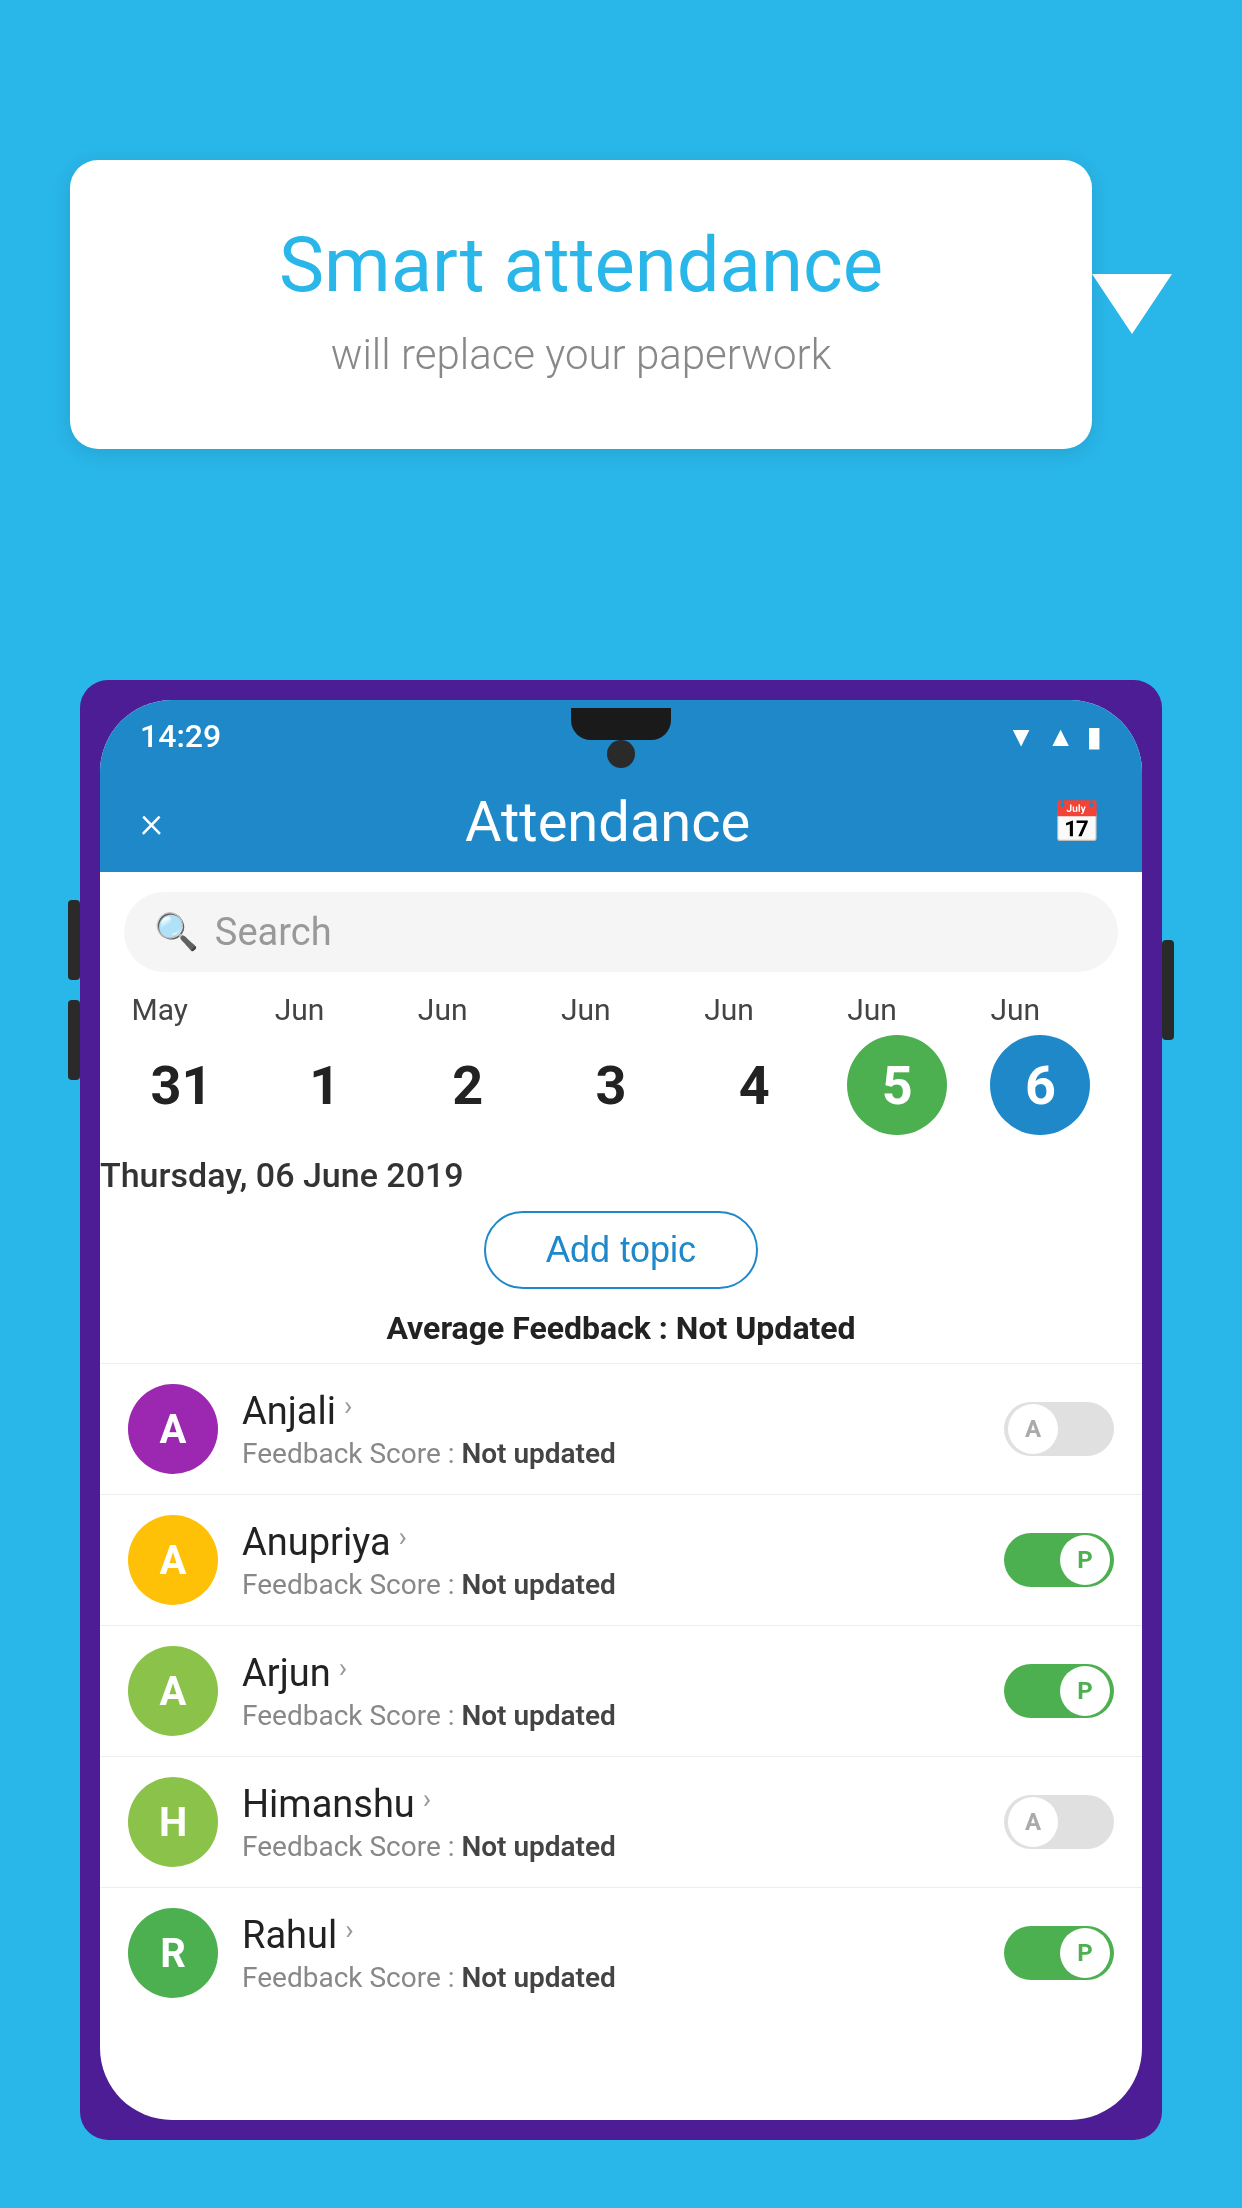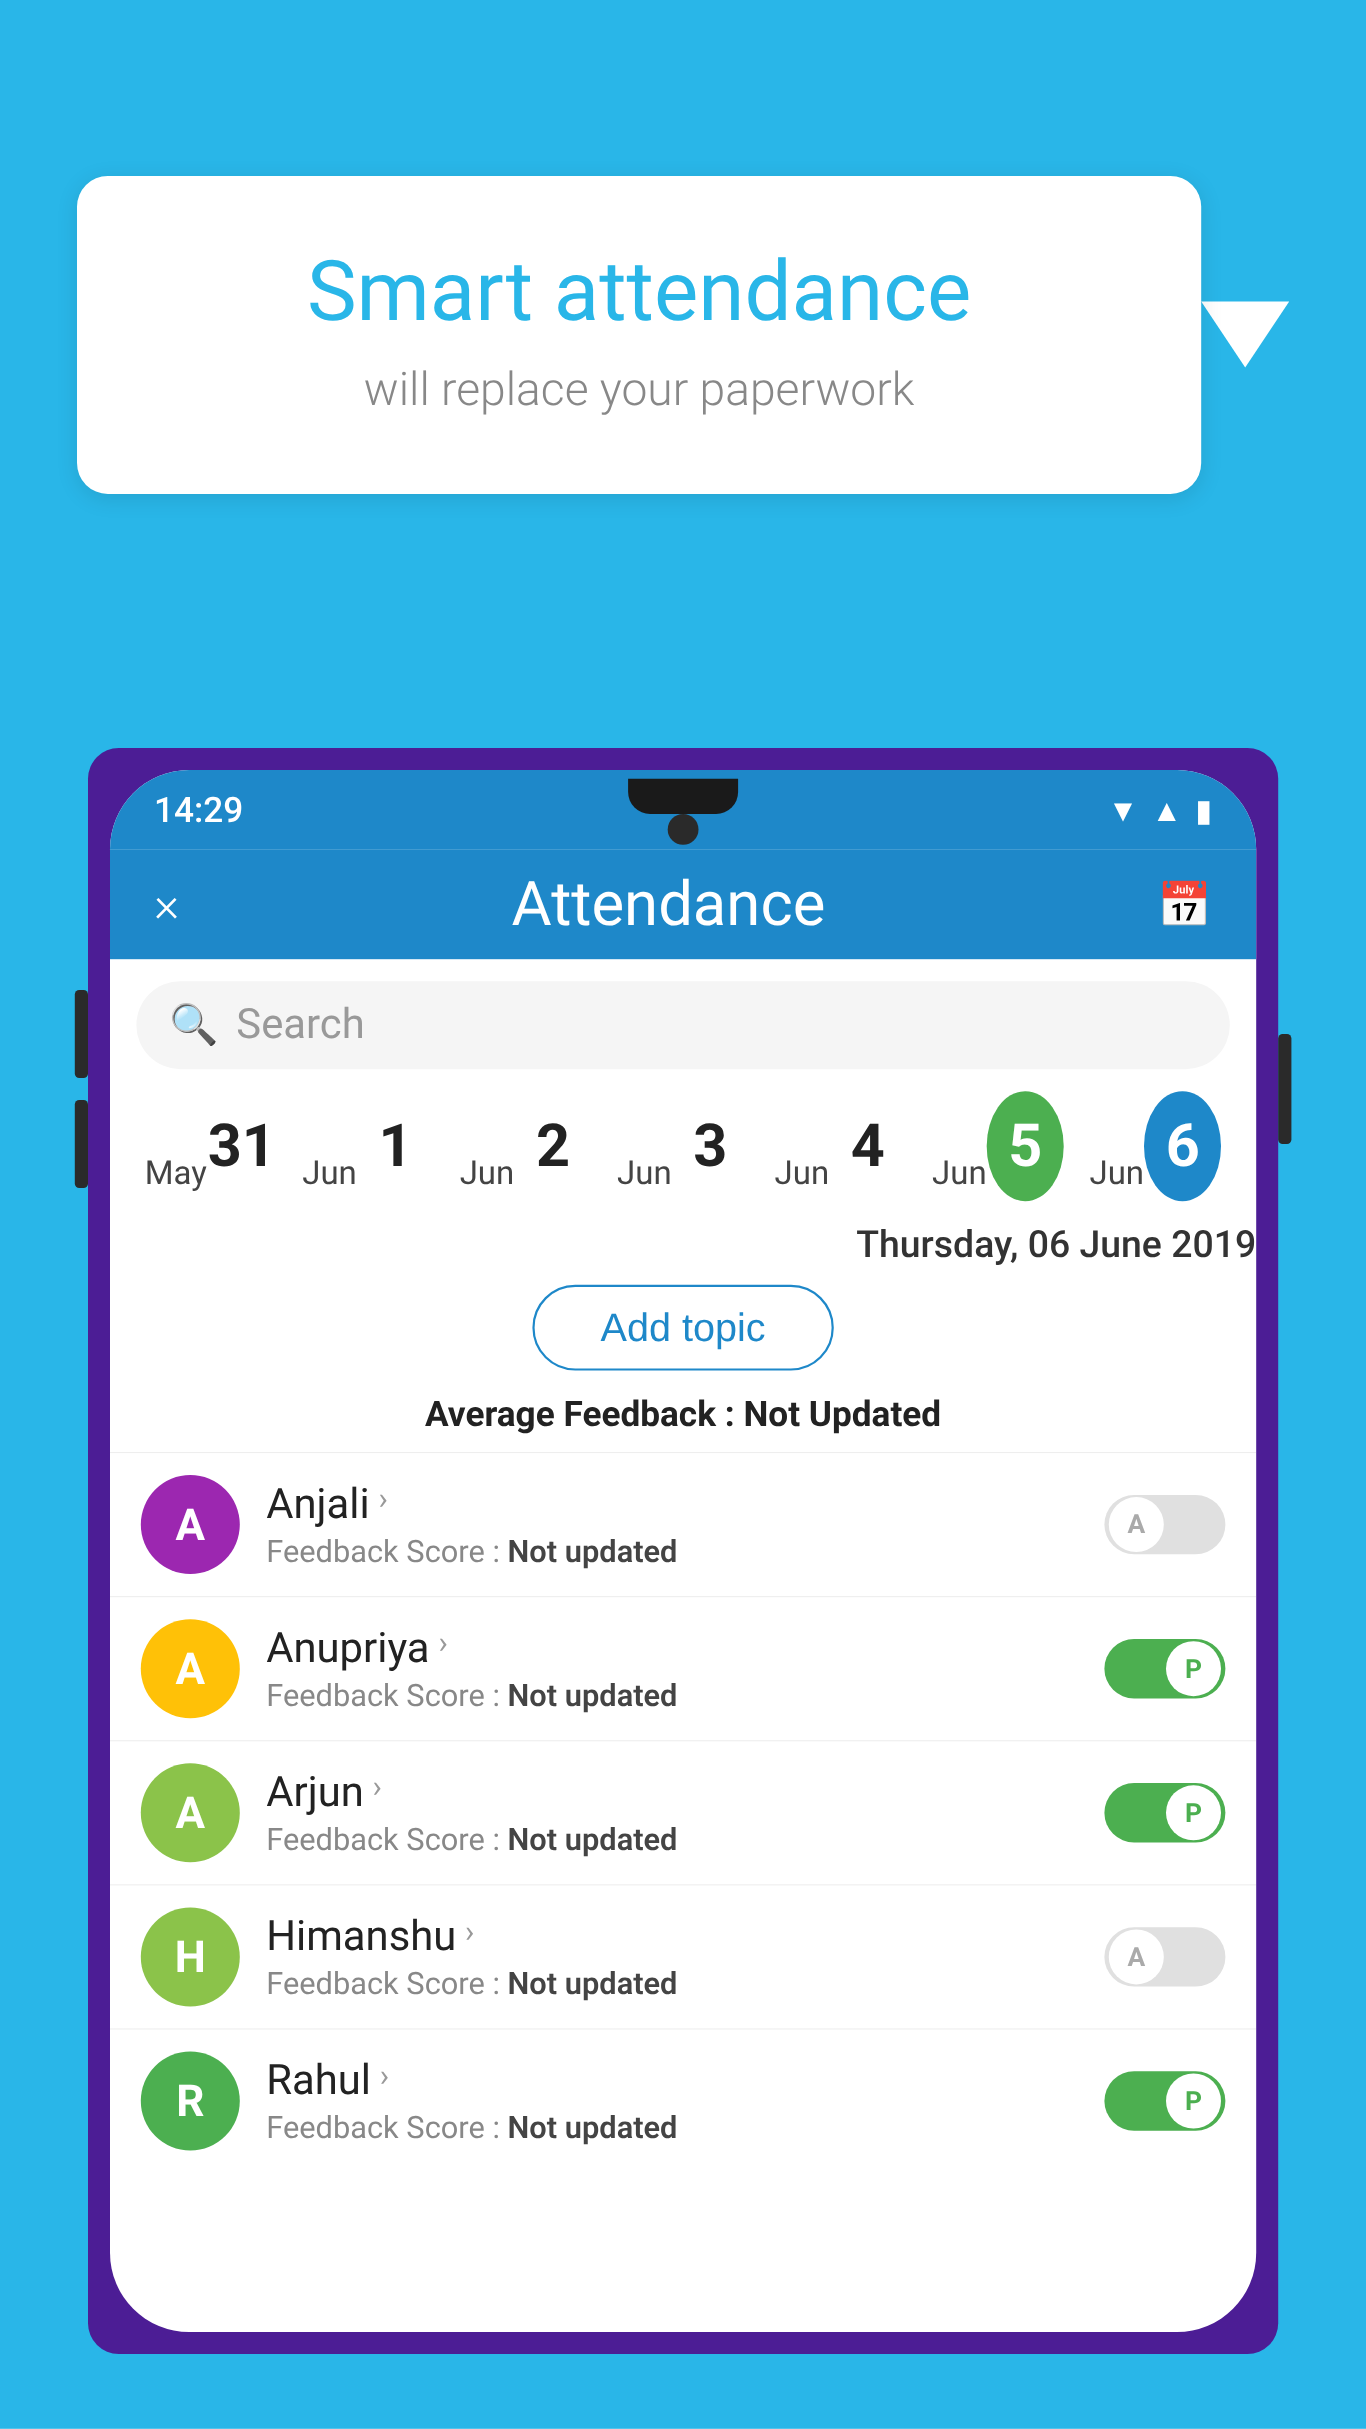--- a/index.html
+++ b/index.html
@@ -170,21 +170,22 @@
 
     
     .date-strip {
       display: flex;
       align-items: center;
       padding: 10px 20px 0;
       justify-content: space-around;
     }
     .date-cell {
       display: flex;
-      align-items: flex-end;
+      flex-direction: column;
+      align-items: flex-start;
       width: 120px;
     }
     .date-month {
       font-size: 30px;
       color: #444;
       margin-bottom: 8px;
     }
     .date-day {
       font-size: 54px;
       font-weight: 700;
@@ -200,21 +201,21 @@
       background: #4caf50;
       color: white;
     }
     .date-day.selected {
       background: #1e88c9;
       color: white;
     }
 
     
     .date-info {
-      text-align: right;
+      text-align: left;
       padding: 20px 0 16px;
       font-size: 34px;
       color: #333;
       font-weight: 500;
     }
 
     
     .add-topic-btn {
       display: block;
       margin: 0 auto 20px;

